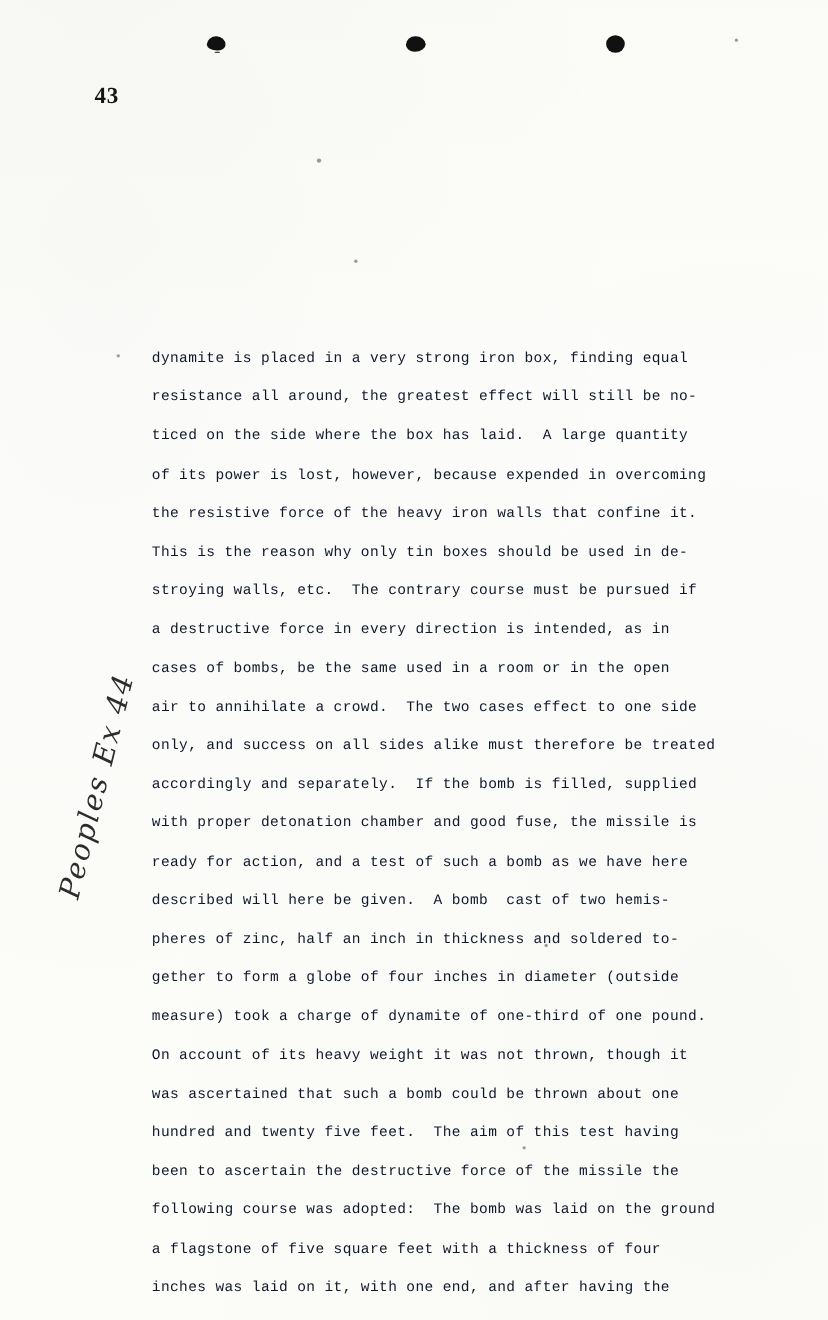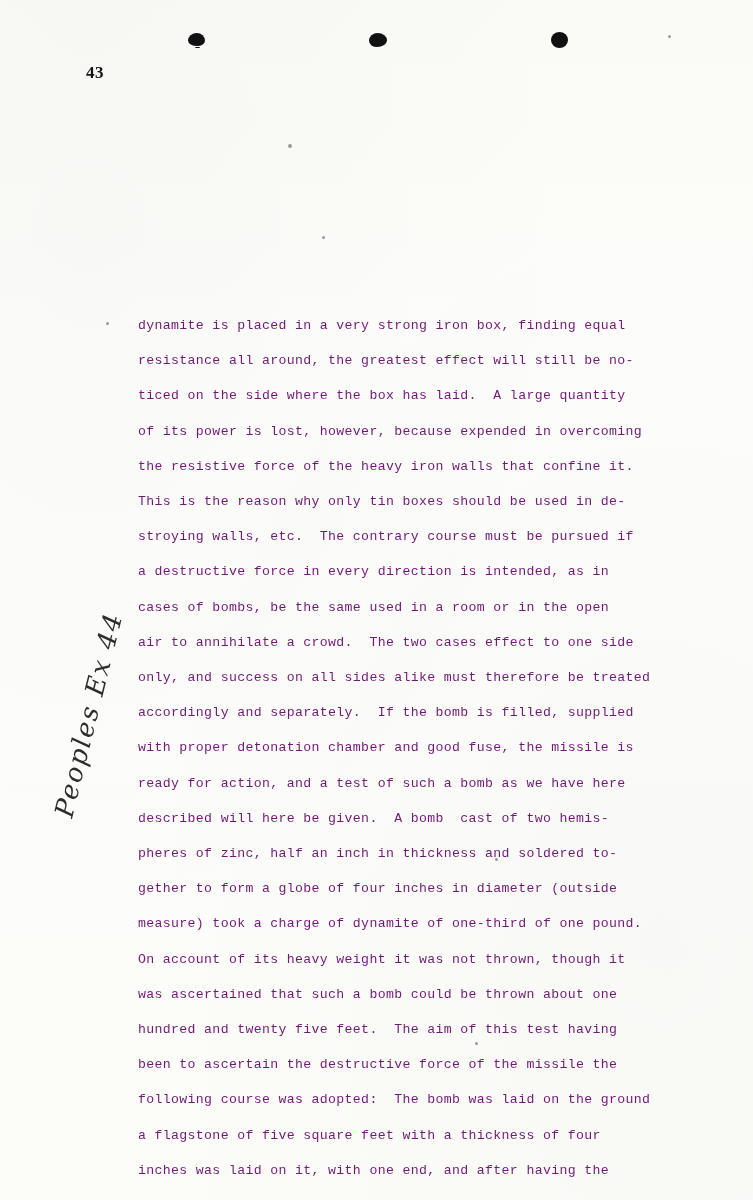--- a/index.html
+++ b/index.html
@@ -30,23 +30,23 @@
       radial-gradient(ellipse at 12% 20%, rgba(0,0,0,0.016), rgba(0,0,0,0) 55%),
       radial-gradient(ellipse at 88% 78%, rgba(0,0,0,0.014), rgba(0,0,0,0) 60%),
       linear-gradient(180deg, rgba(250,250,246,1) 0%, rgba(253,253,251,1) 30%, rgba(252,252,249,1) 100%);
     pointer-events: none;
   }
 
   
   .page-number {
     position: absolute;
     left: 86px;
-    top: 63px;
+    top: 75px;
     font-family: "Liberation Serif", serif;
-    font-size: 17px;
+    font-size: 21px;
     font-weight: 700;
     letter-spacing: 0.5px;
     color: #151515;
   }
 
   
   .blot {
     position: absolute;
     background: #111;
     border-radius: 50%;
@@ -80,21 +80,21 @@
   
   .body-text {
     position: absolute;
     left: 138px;
     top: 308px;
     width: 580px;
     font-family: "Liberation Mono", monospace;
     font-size: 13.2px;
     line-height: 35.2px;
     letter-spacing: 0.35px;
-    color: #701a75;
+    color: #0f172a;
     white-space: pre;
   }
   .body-text .line {
     display: block;
     white-space: pre;
   }
 
   
   .margin-note {
     position: absolute;

